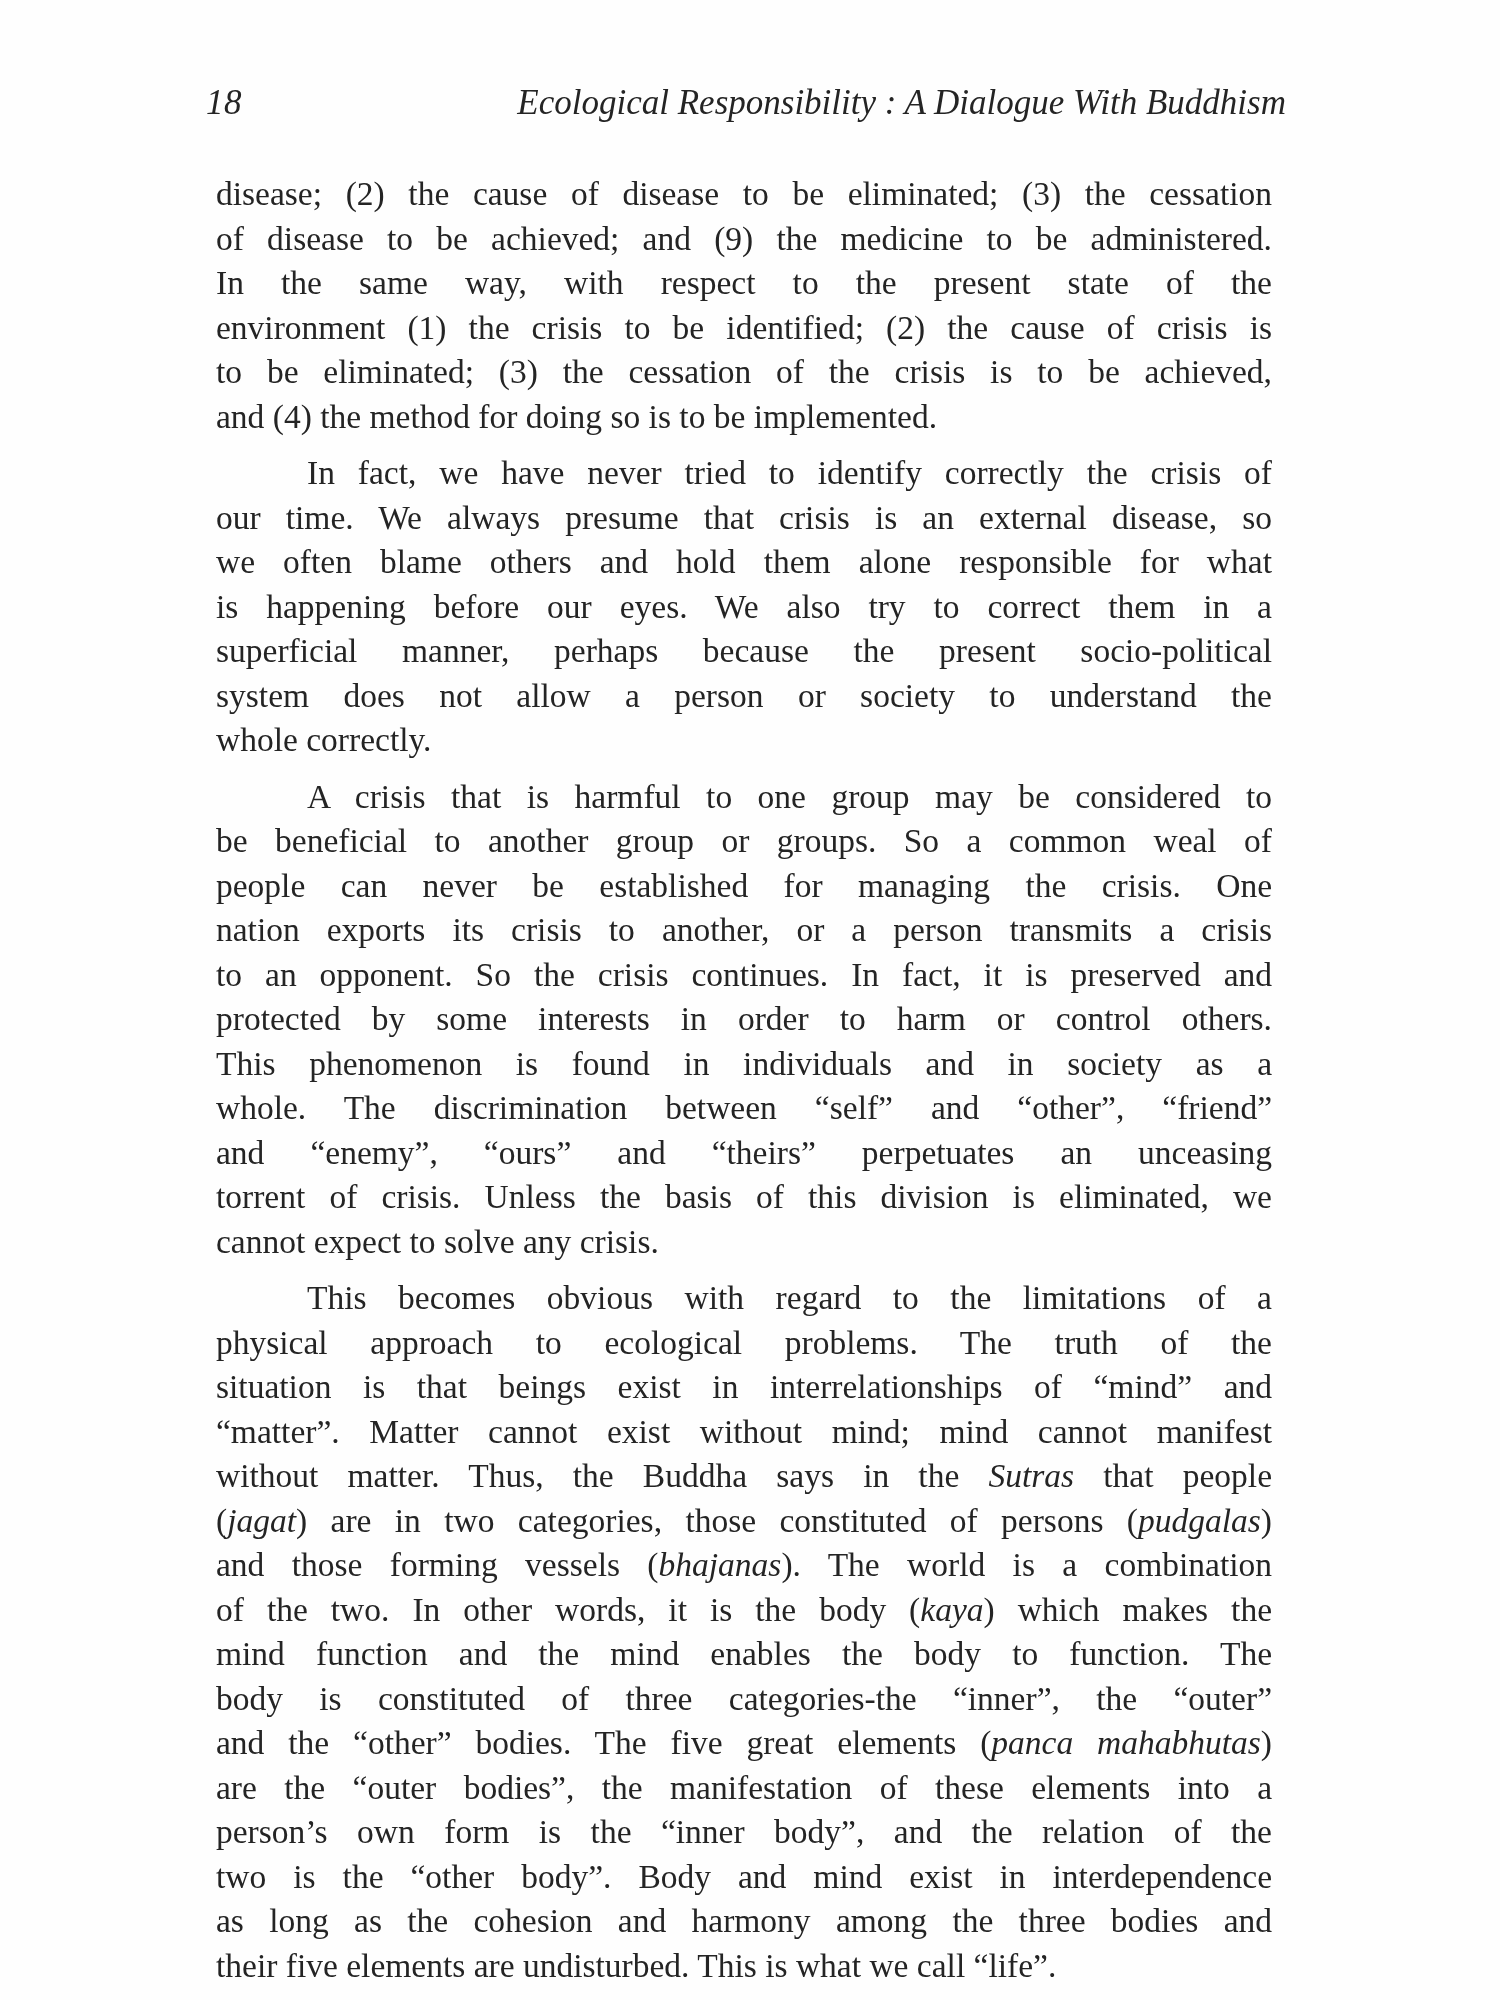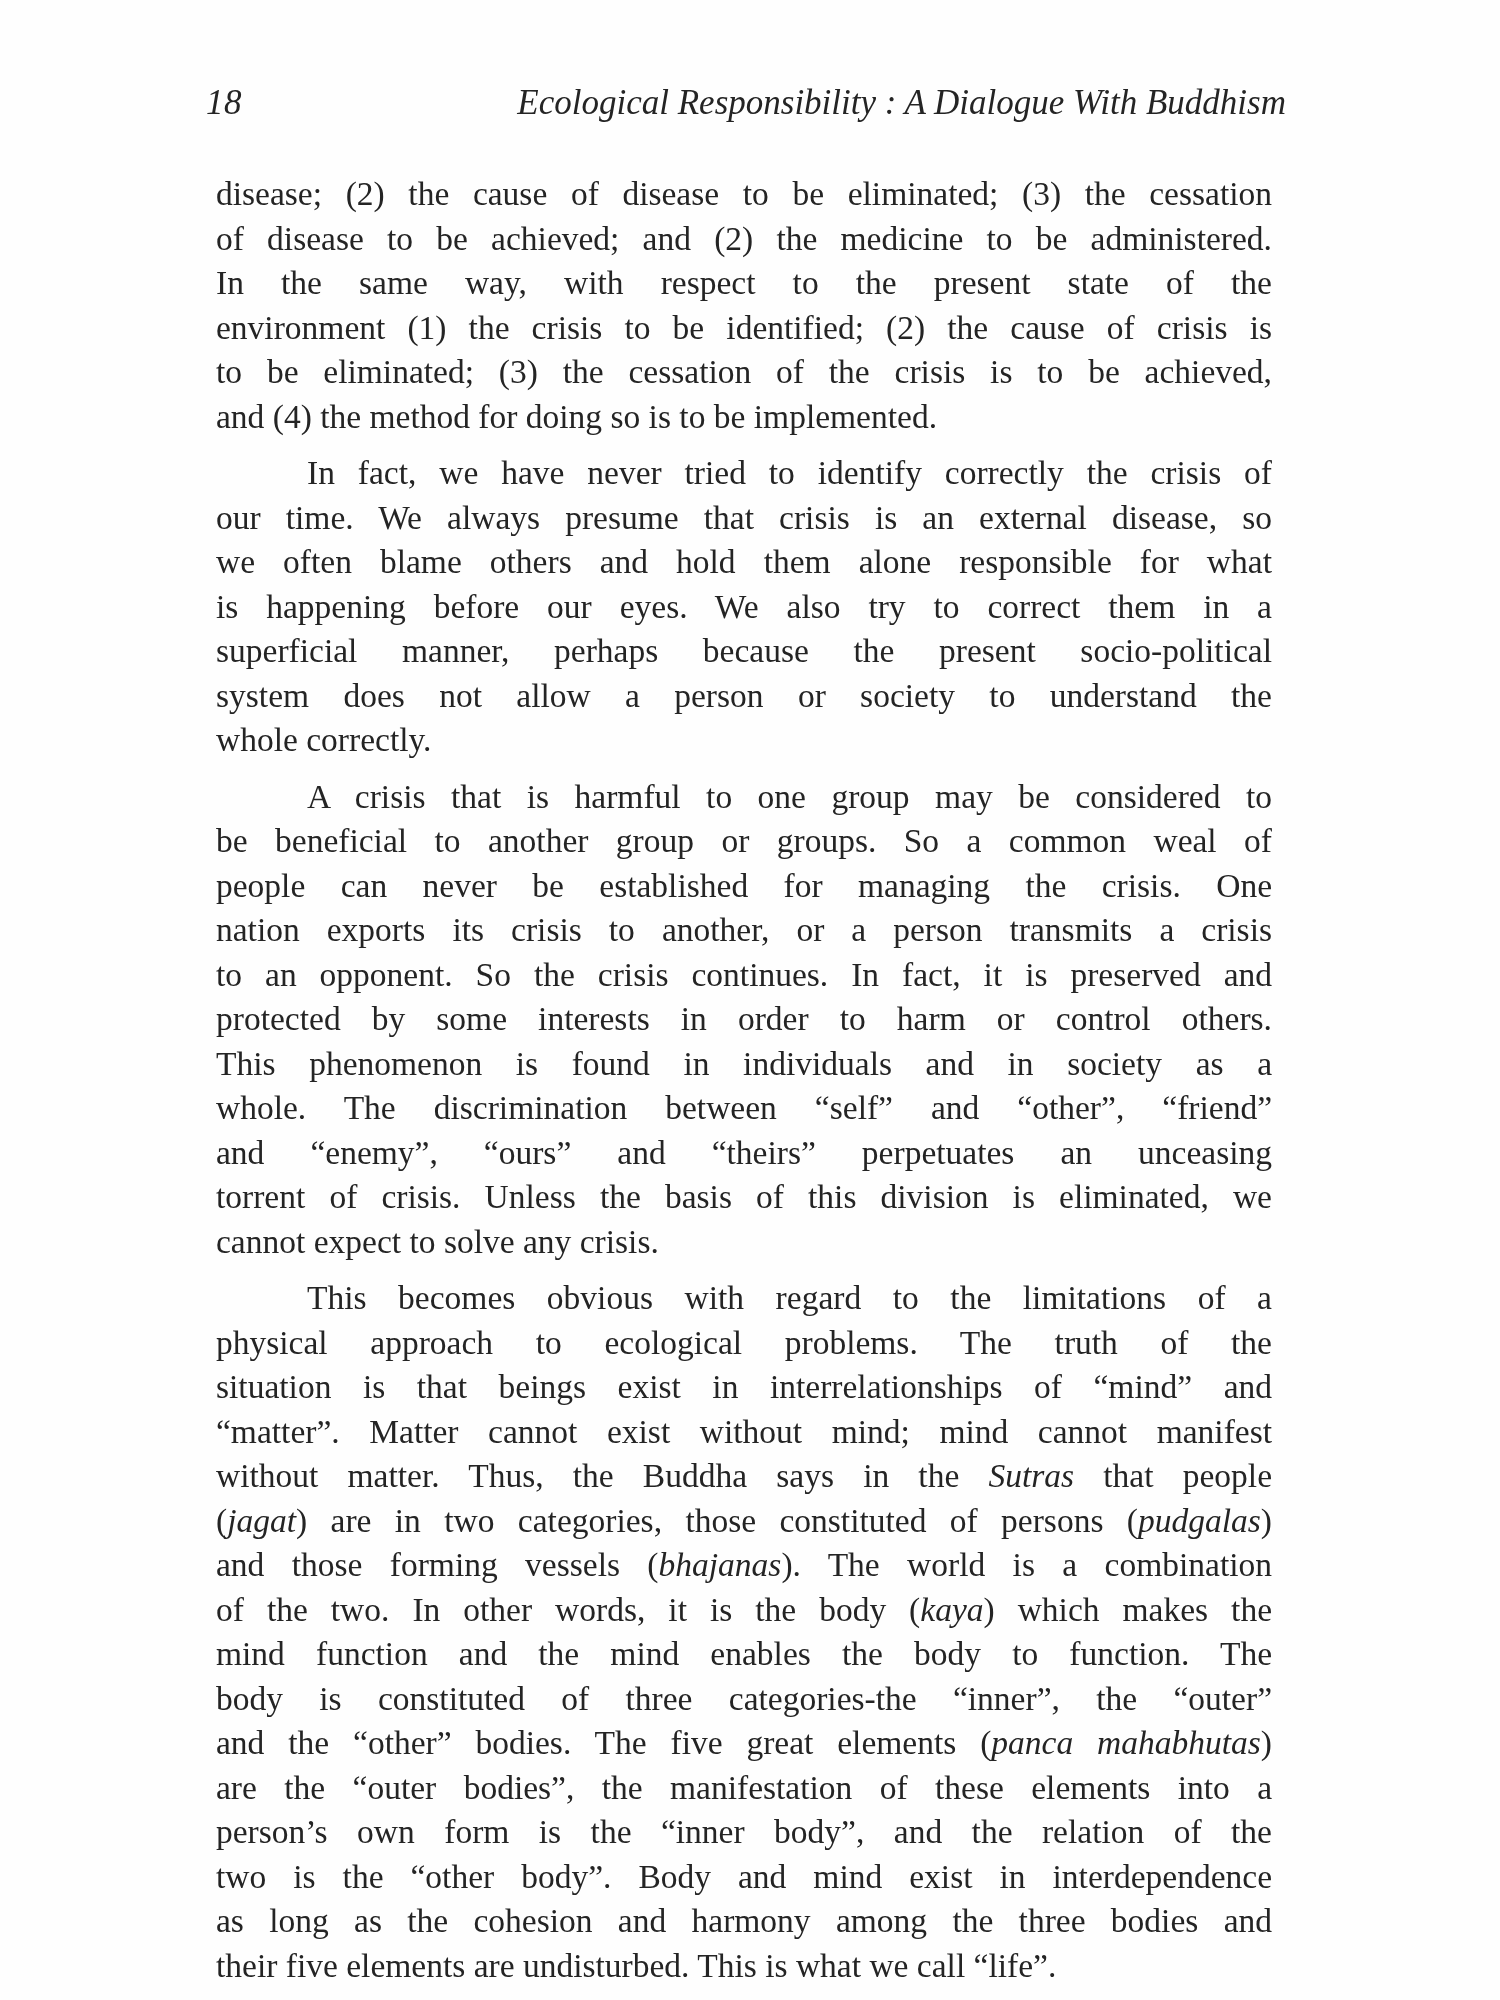--- a/index.html
+++ b/index.html
@@ -71,21 +71,21 @@
 
 <div class="page">
   <div class="running-head">
     <span class="page-number">18</span>
     <span class="running-title">Ecological Responsibility : A Dialogue With Buddhism</span>
   </div>
 
   <div class="body-text" id="body-text">
       <div class="paragraph">
         <span class="line"><span>disease; (2) the cause of disease to be eliminated; (3) the cessation</span></span>
-        <span class="line"><span>of disease to be achieved; and (2) the medicine to be administered.</span></span>
+        <span class="line"><span>of disease to be achieved; and (9) the medicine to be administered.</span></span>
         <span class="line"><span>In the same way, with respect to the present state of the</span></span>
         <span class="line"><span>environment (1) the crisis to be identified; (2) the cause of crisis is</span></span>
         <span class="line"><span>to be eliminated; (3) the cessation of the crisis is to be achieved,</span></span>
         <span class="line last"><span>and (4) the method for doing so is to be implemented.</span></span>
       </div>
       <div class="paragraph">
         <span class="line indent"><span>In fact, we have never tried to identify correctly the crisis of</span></span>
         <span class="line"><span>our time. We always presume that crisis is an external disease, so</span></span>
         <span class="line"><span>we often blame others and hold them alone responsible for what</span></span>
         <span class="line"><span>is happening before our eyes. We also try to correct them in a</span></span>

